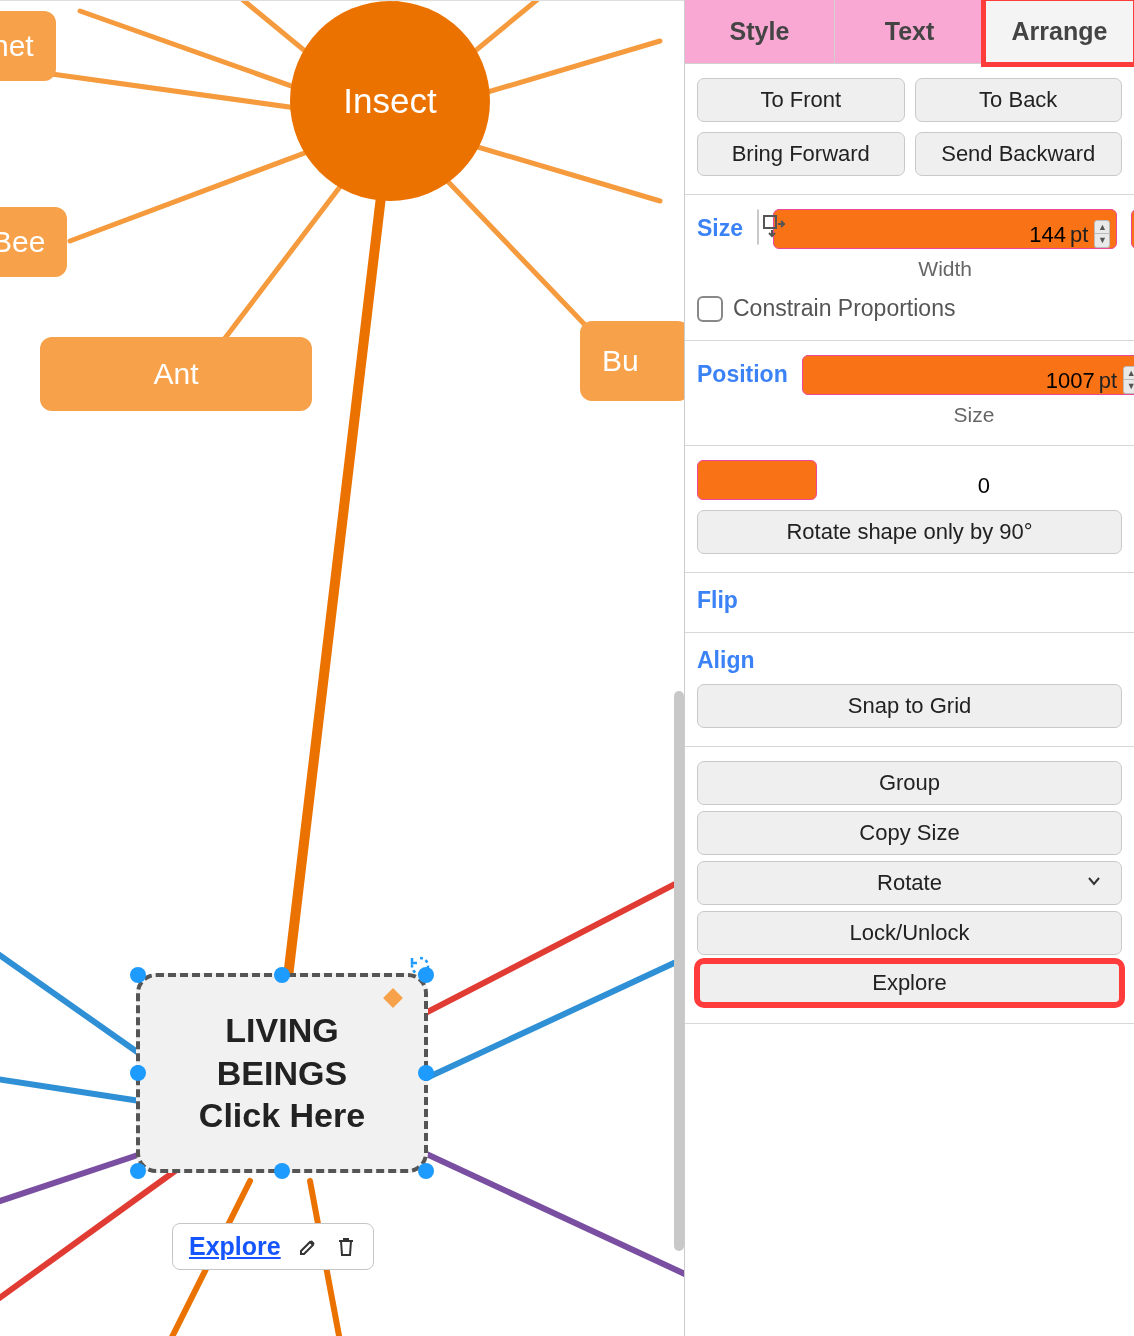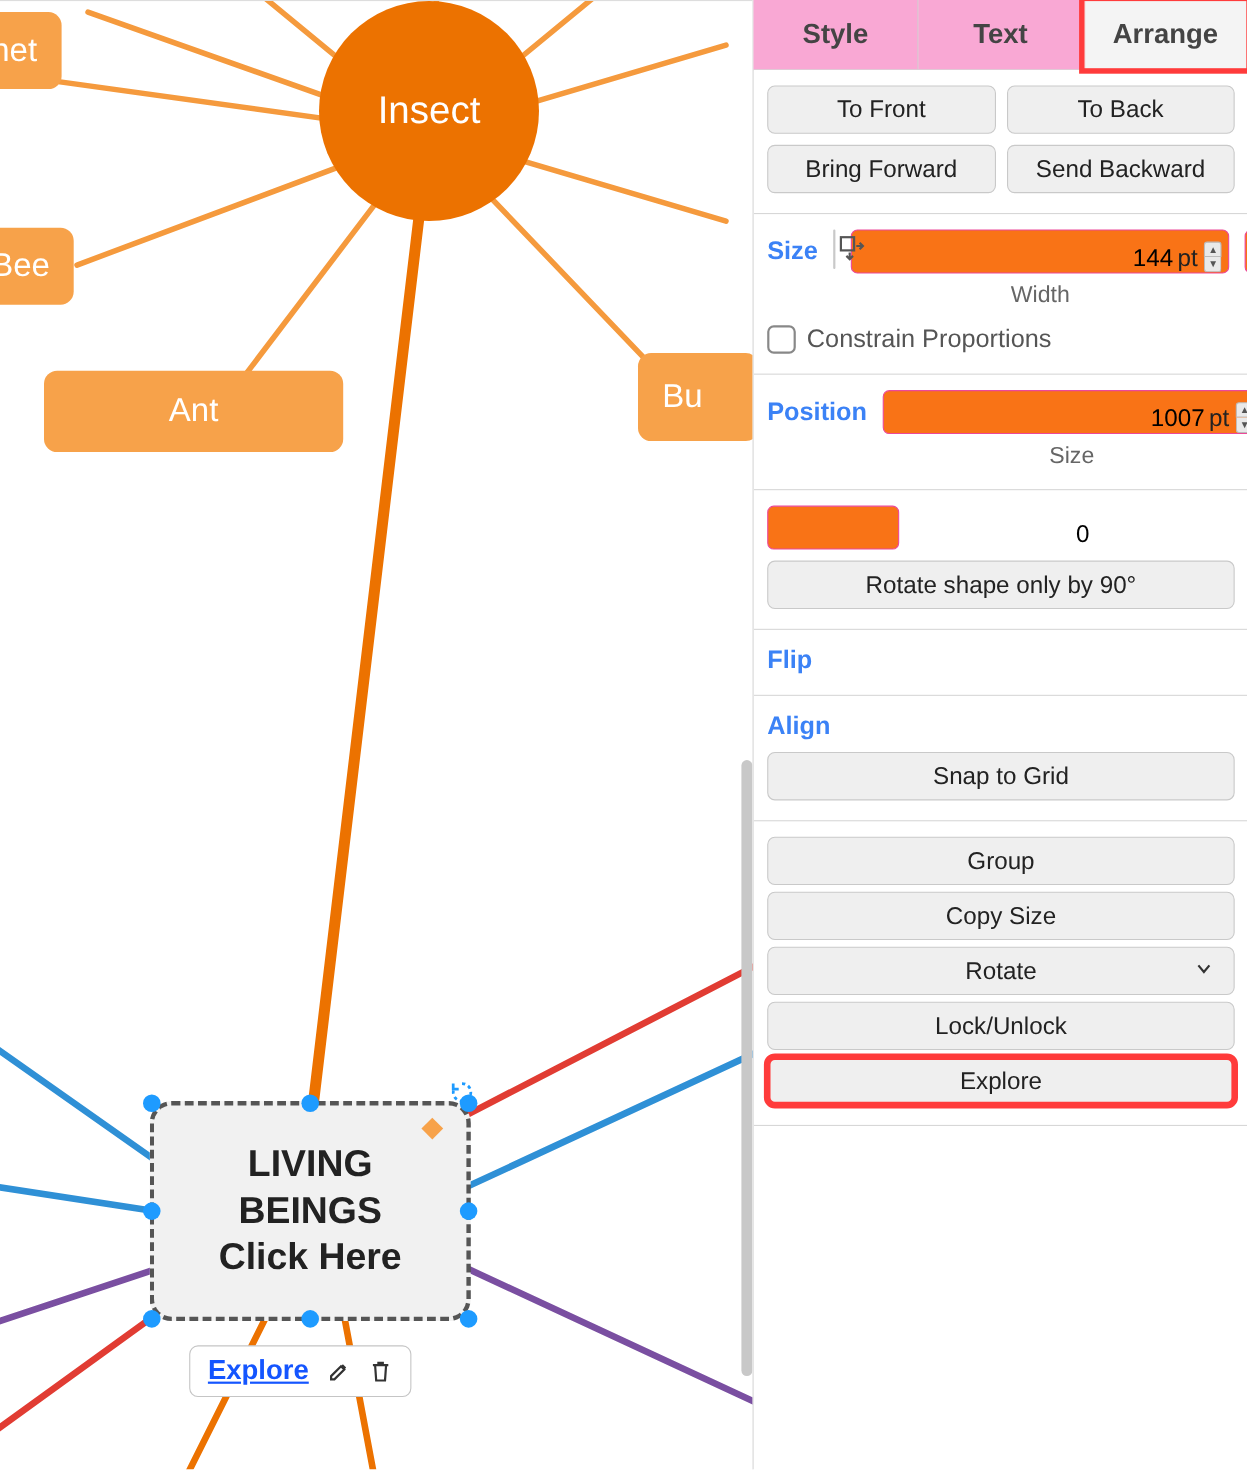--- a/index.html
+++ b/index.html
@@ -34,21 +34,21 @@
   .sz-icon{display:inline-block;width:36px;height:36px;background:#efefef;border:1px solid #c9c9c9;border-radius:6px;position:relative;}
   .checkbox-row{display:flex;align-items:center;gap:10px;margin-top:14px;}
   .chk{width:26px;height:26px;border:2px solid #888;border-radius:6px;background:#fff;cursor:pointer;}
   .chk-label{font-size:23px;color:#555;}
   .reset-row{display:flex;align-items:center;position:relative;}
   .reset-row .chev{position:absolute;right:18px;}
   .highlight-red{ outline:6px solid #ff3b3b; outline-offset:-3px;}
   
   .node-rect{position:absolute;background:#f7a24a;border-radius:12px;color:#fff;font-size:30px;font-weight:500;display:flex;align-items:center;justify-content:center;padding:0 22px;}
   .node-circle{position:absolute;border-radius:50%;background:#ec7200;color:#fff;font-size:35px;font-weight:500;display:flex;align-items:center;justify-content:center;}
-  .selected-node{position:absolute;width:292px;height:200px;background:#f1f1f1;border:4px dashed #555;border-radius:20px;display:flex;align-items:center;justify-content:center;text-align:center;font-size:34px;font-weight:700;color:#222;line-height:1.25;margin-top:28px;}
+  .selected-node{position:absolute;width:292px;height:200px;background:#f1f1f1;border:4px dashed #555;border-radius:20px;display:flex;align-items:center;justify-content:center;text-align:center;font-size:34px;font-weight:700;color:#222;line-height:1.25;}
   .handle{position:absolute;width:16px;height:16px;border-radius:50%;background:#1e9bff;}
   .rot-handle{position:absolute;width:20px;height:20px;}
   .diamond{position:absolute;width:14px;height:14px;background:#f7a24a;transform:rotate(45deg);}
   .scrollbar{position:absolute;right:0;top:690px;width:10px;height:560px;background:#c8c8c8;border-radius:5px;}
   .explore-pop{position:absolute;background:#fff;border:1px solid #c5c5c5;border-radius:8px;display:flex;align-items:center;gap:16px;padding:8px 16px;}
   .explore-link{color:#1455ff;font-size:25px;font-weight:600;text-decoration:underline;cursor:pointer;}
   .pop-icon{width:22px;height:22px;display:inline-flex;align-items:center;justify-content:center;cursor:pointer;}
   svg.edge{position:absolute;top:0;left:0;pointer-events:none;overflow:visible;}
 </style>
 </head>

